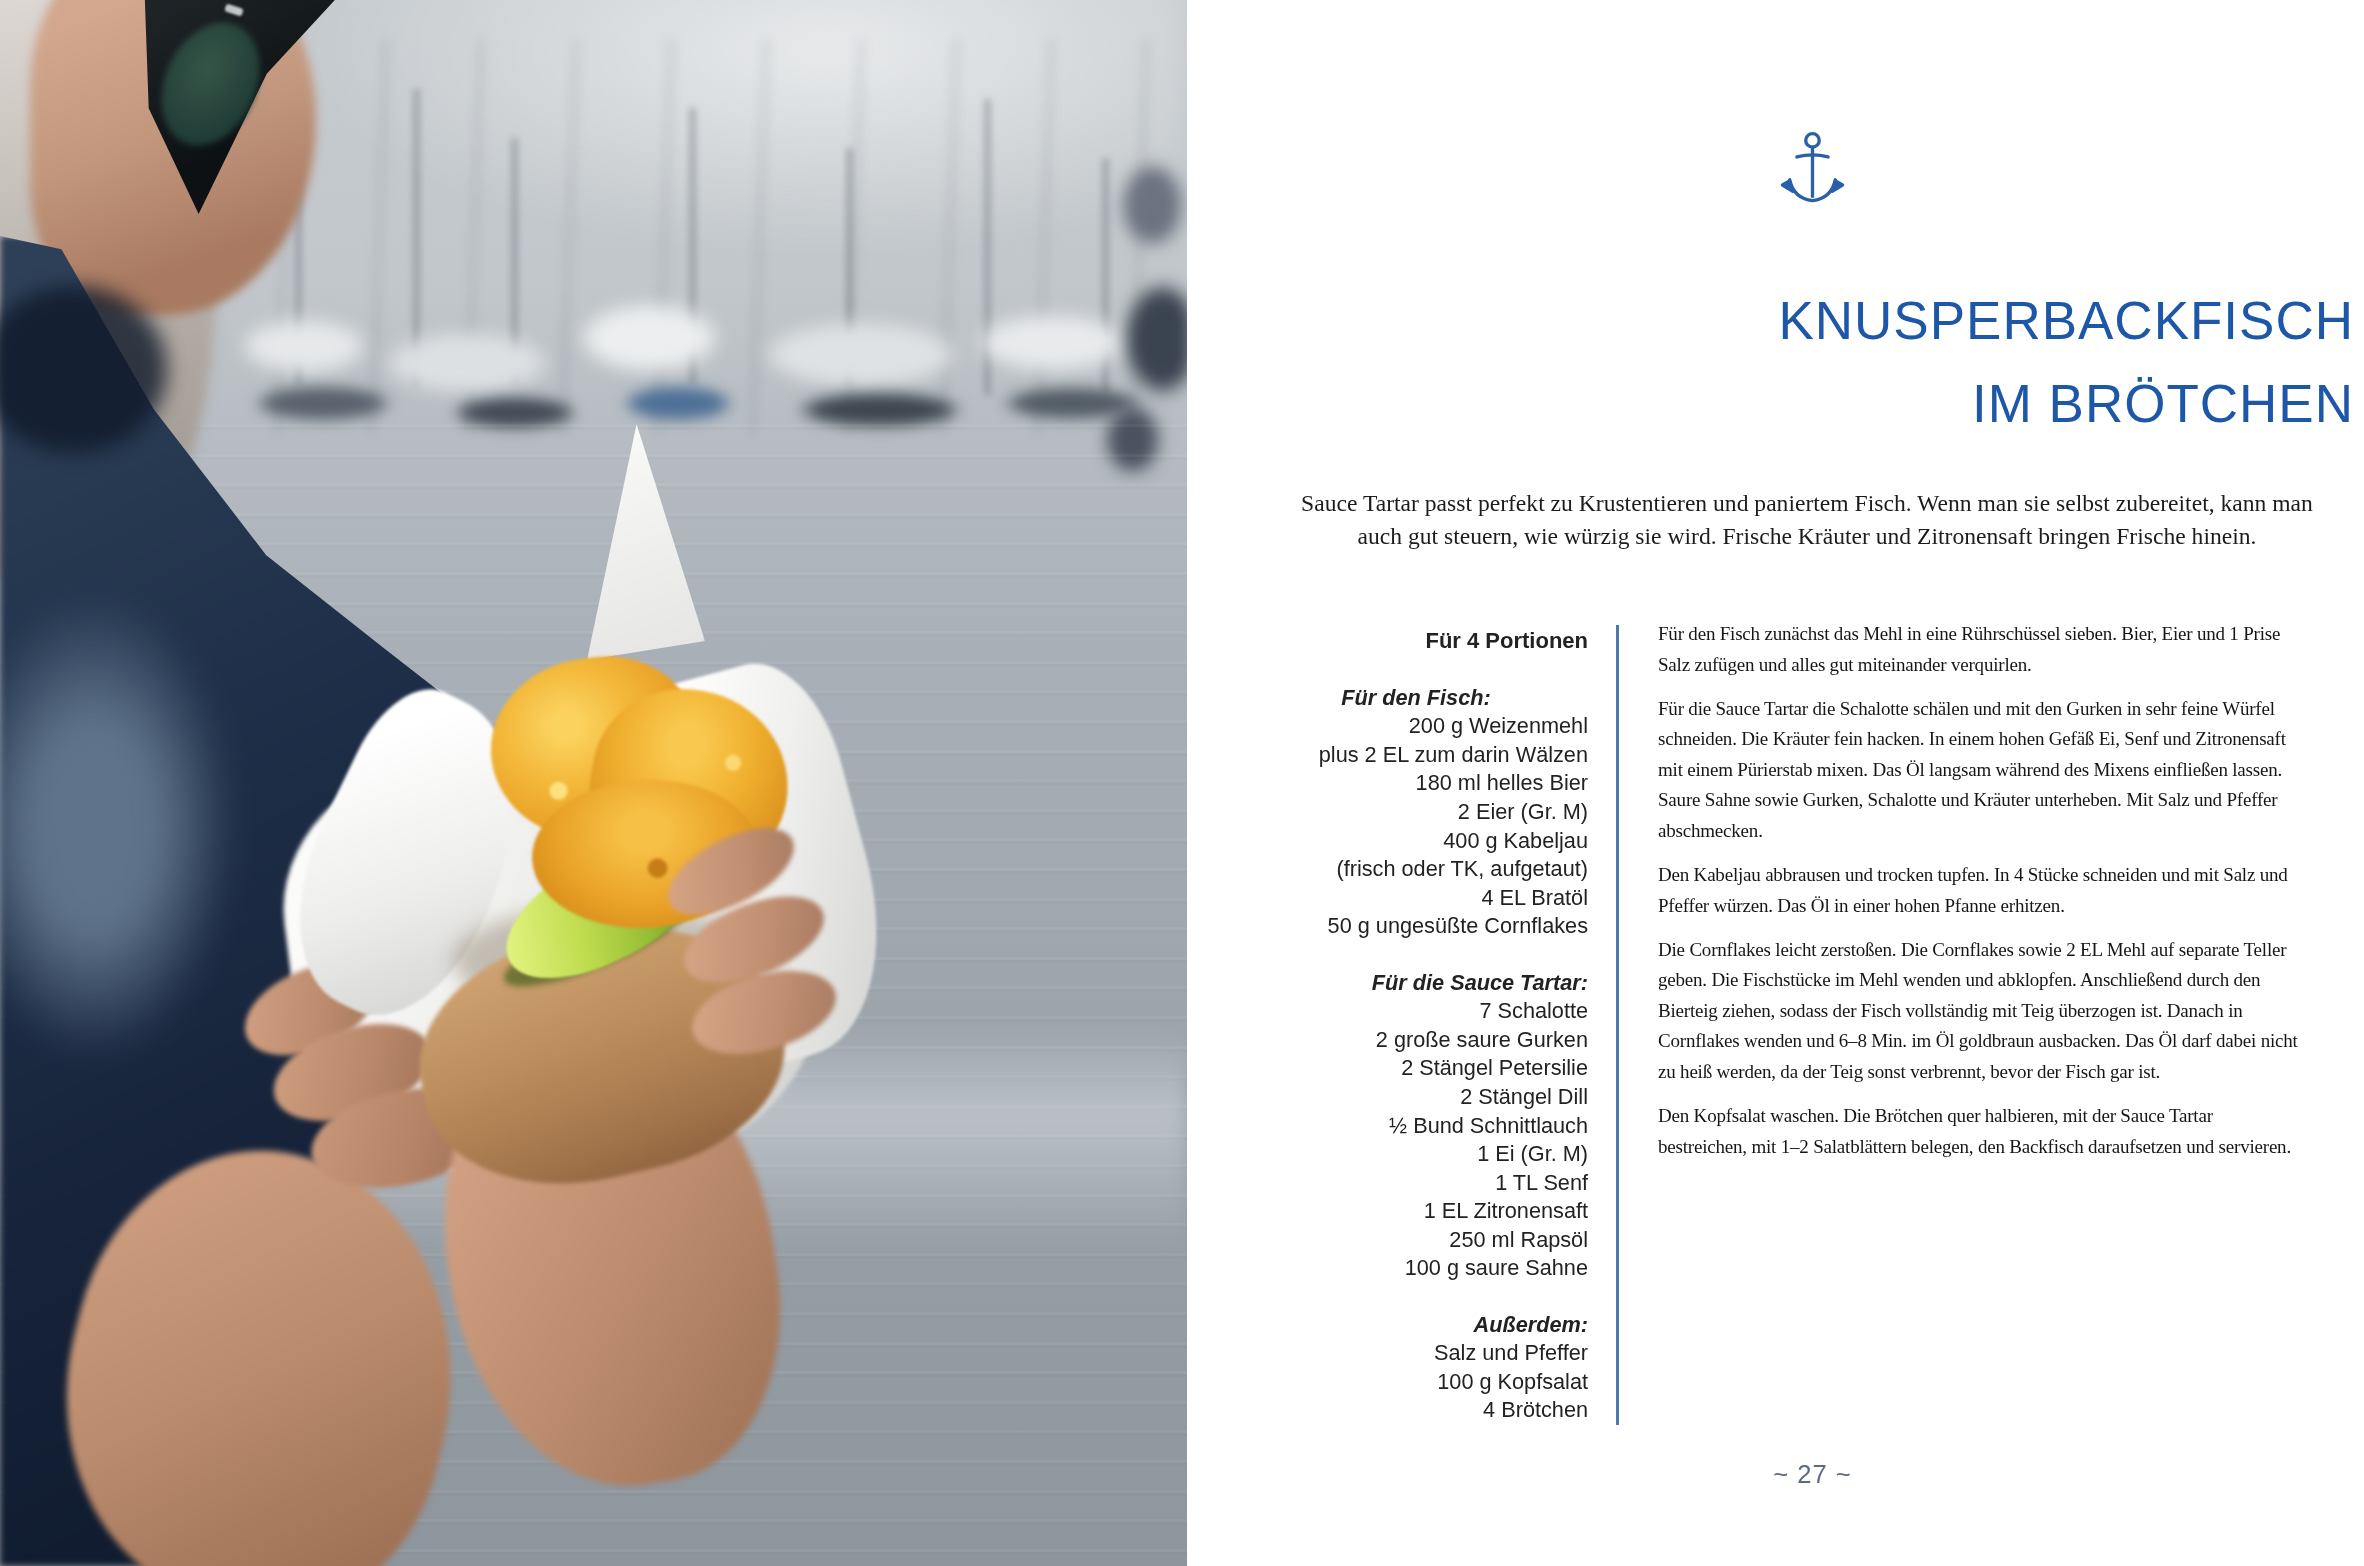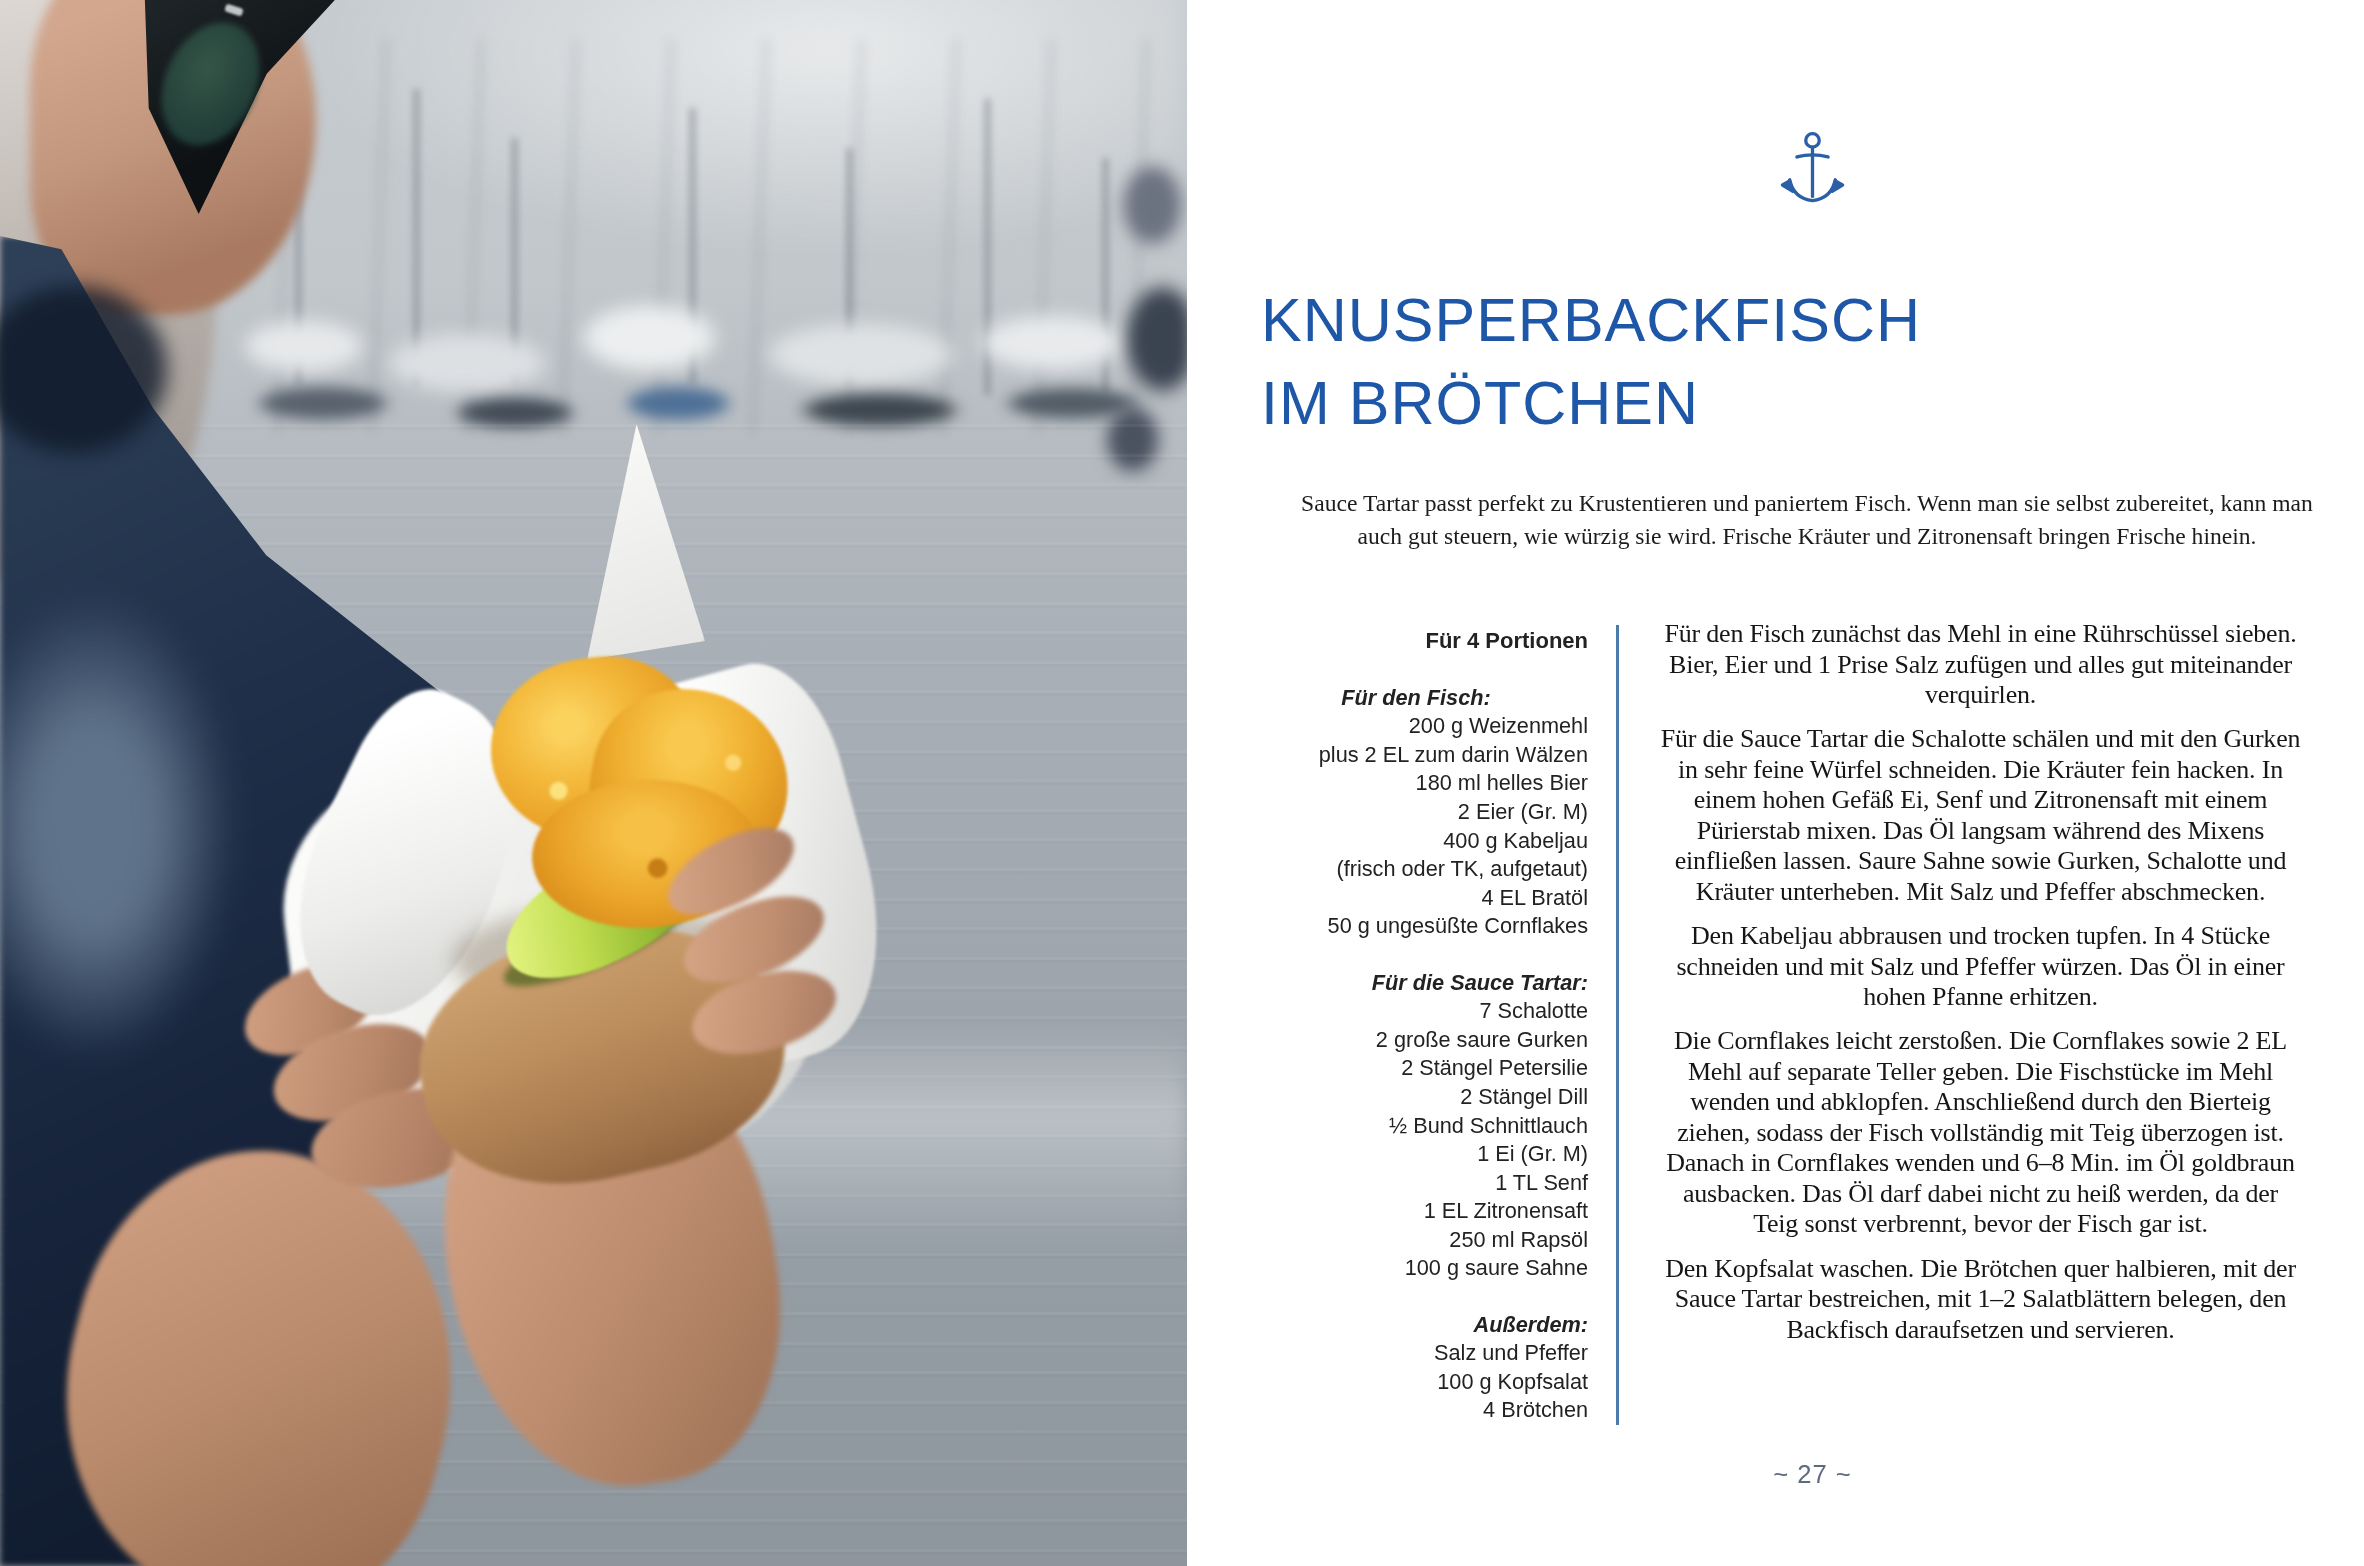--- a/index.html
+++ b/index.html
@@ -108,32 +108,32 @@
                radial-gradient(circle 8.9px at 70% 35%,#fcd873 80%,transparent 100%),
                radial-gradient(ellipse at 45% 30%,#f9c94f 10%,#efae2e 45%,#dd9420 75%,#c67d15 95%);}
   .fish3{left:532px;top:780px;width:227px;height:148px;border-radius:50%;transform:rotate(-3deg);
     background:radial-gradient(circle 10.8px at 55% 60%,#c67d15 80%,transparent 100%),
                radial-gradient(ellipse at 50% 35%,#f6bf45 15%,#e9a227 55%,#cf8418 90%);}
 
   
   .page{position:absolute;left:1187px;top:0;width:1177px;height:1566px;background:#ffffff;}
   .page .abs{position:absolute;}
   .anchor{left:591px;top:130px;width:69px;height:83px;}
-  .title{left:74px;top:279px;width:1093px;text-align:left;
-    font-size:61px;line-height:83px;font-weight:400;letter-spacing:1px;color:#1e57a7;}
+  .title{left:74px;top:279px;width:1093px;text-align:right;
+    font-size:53px;line-height:83px;font-weight:400;letter-spacing:1px;color:#1e57a7;}
   .intro{left:108px;top:487px;width:1024px;text-align:center;
     font-family:"Liberation Serif",serif;font-size:23.6px;line-height:33px;color:#1c1c1c;}
   .ingredients{left:57px;top:627px;width:344px;text-align:right;
     font-size:21.7px;line-height:28.6px;color:#222222;}
   .servings{font-weight:bold;font-size:22px;}
   .ing-heading{font-weight:bold;font-style:italic;margin-top:27.6px;}
   .ing-heading.first{margin-top:28px;text-align:center;}
   .divider{left:429px;top:625px;width:3px;height:800px;background:#4b7aad;}
   .instructions{left:471px;top:619px;width:645px;
-    font-family:"Liberation Serif",serif;font-size:26px;line-height:30.5px;color:#161616;letter-spacing:-0.2px;text-align:center;}
+    font-family:"Liberation Serif",serif;font-size:19px;line-height:30.5px;color:#161616;letter-spacing:-0.2px;}
   .instructions p{margin:0 0 13.8px 0;}
   .page-num{left:79px;top:1460px;width:1093px;text-align:center;font-size:25.6px;color:#5c6b80;letter-spacing:1px;}
 </style>
 </head>
 <body>
 
 <div class="spread">
 
   <div class="photo">
     <div class="sky-bright"></div>

